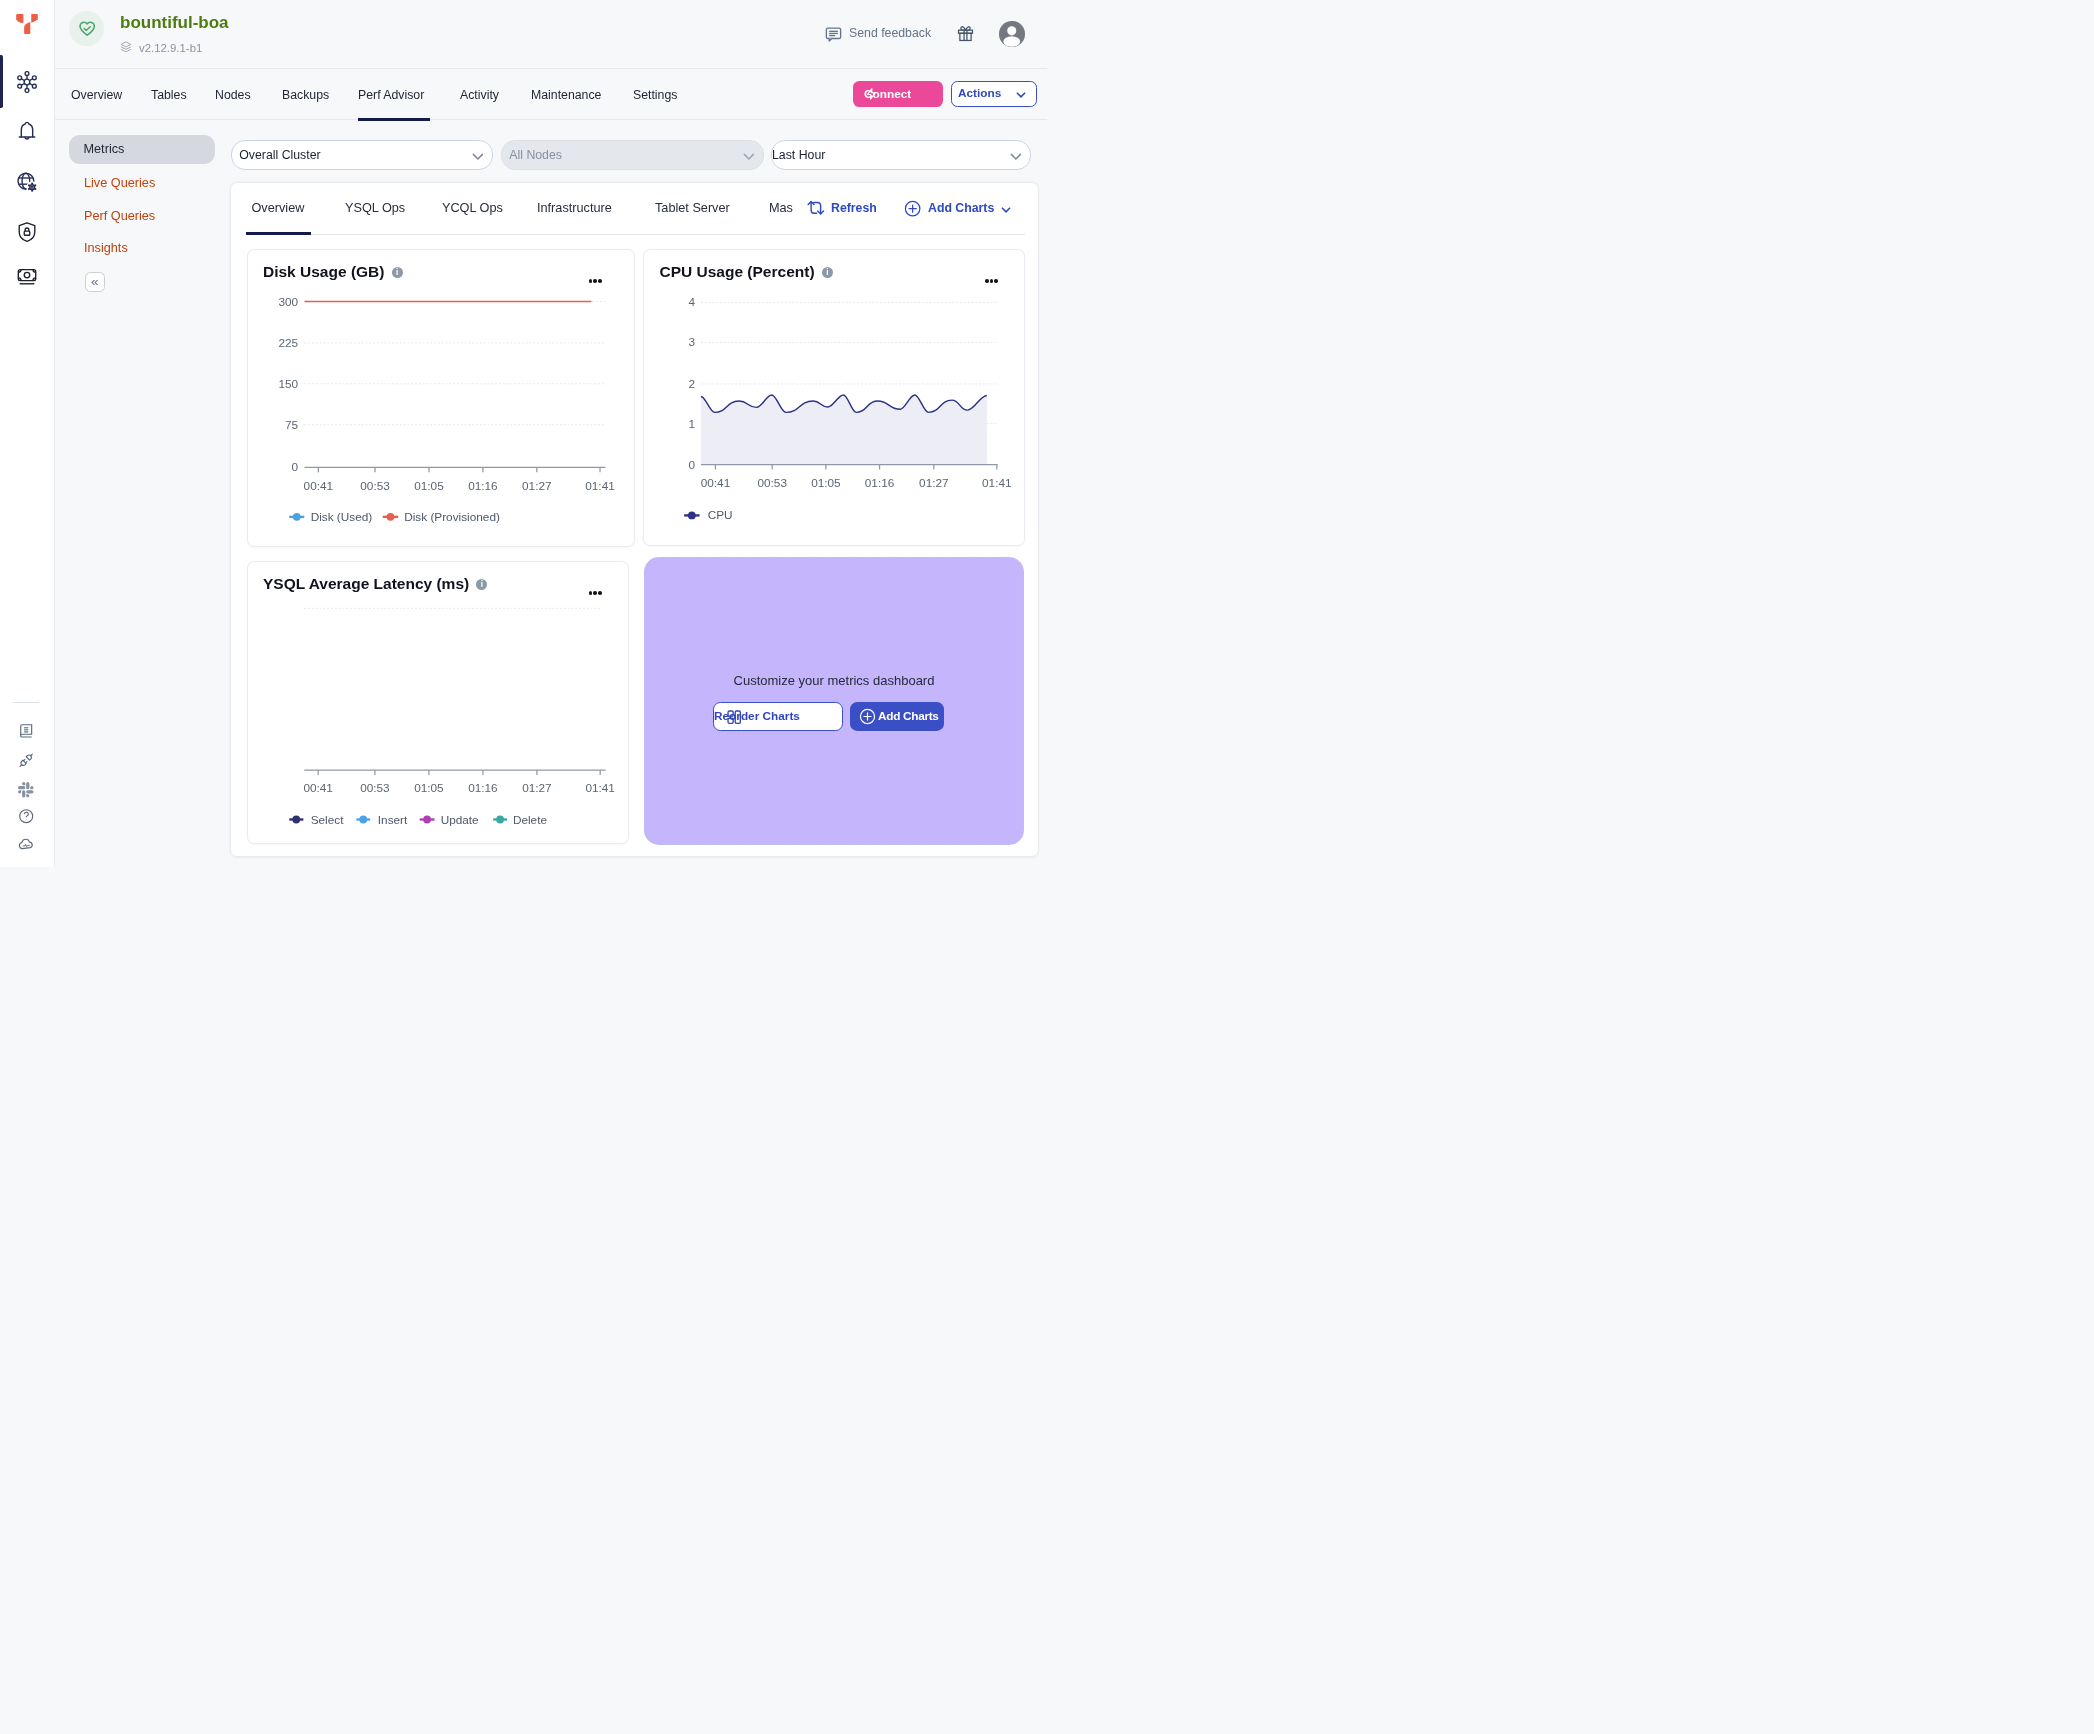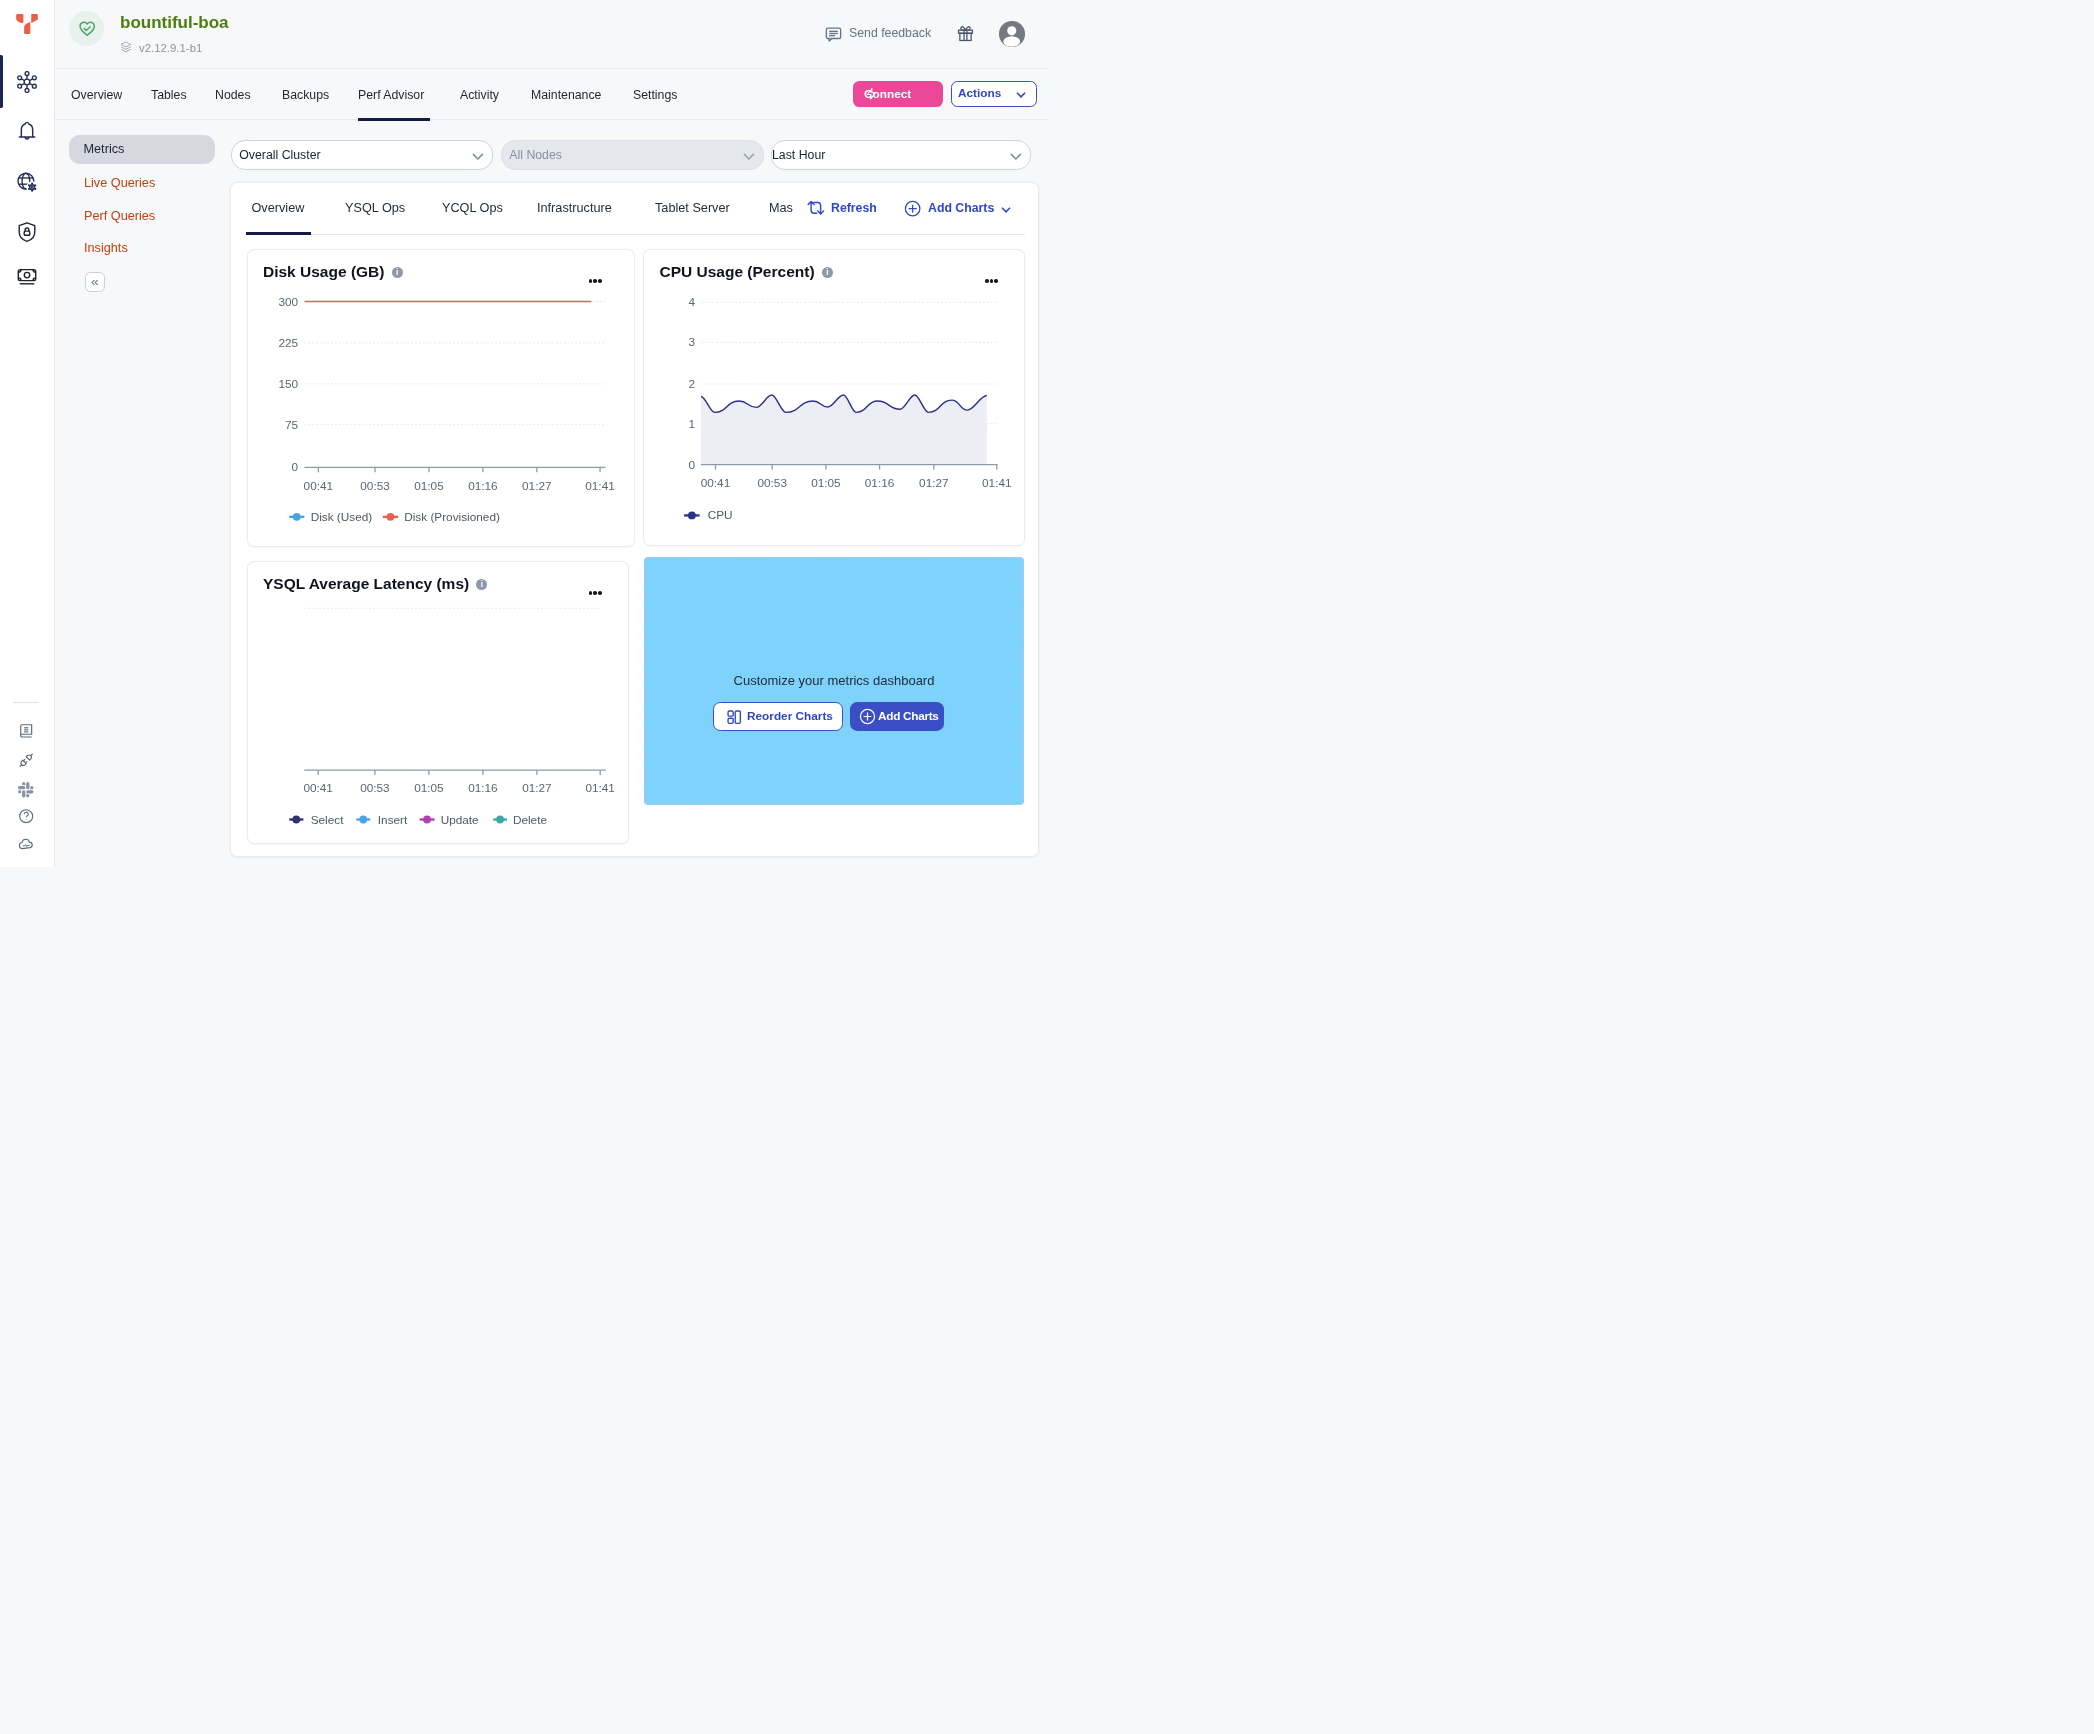--- a/index.html
+++ b/index.html
@@ -47,23 +47,23 @@
 
 .chcard { position:absolute; background:#fff; border:0.9px solid #e9ebee; border-radius:7.3px; box-shadow:0 0.9px 1.8px rgba(16,24,40,0.04); }
 #card-disk { left:15.5px; top:66px; width:388px; height:298px; }
 #card-cpu  { left:412px; top:66px; width:382px; height:297px; }
 #card-ysql { left:15.5px; top:378px; width:382px; height:283px; }
 .chtitle { position:absolute; left:15.5px; top:12.7px; font-size:15.5px; font-weight:700; color:#10131f; }
 .chdots { position:absolute; top:20px; }
 .chdots span { display:inline-block; width:3.6px; height:3.6px; border-radius:50%; background:#15181f; margin-left:1.1px; }
 .infoi { display:inline-block; vertical-align:1.8px; margin-left:7.3px; width:11px; height:11px; border-radius:50%; background:#8d99a8; color:#fff; font-size:8.2px; font-weight:700; text-align:center; line-height:11px; font-style:normal; }
 
-.custom { position:absolute; left:413px; top:374px; width:380px; height:248px; background:#7dd3fc; border:1.4px dashed #b7c4e6; border-radius:4px; }
+.custom { position:absolute; left:413px; top:374px; width:380px; height:288px; background:#c4b5fd; border:1.4px dashed #b7c4e6; border-radius:15px; }
 .custom .msg { position:absolute; left:0; top:115px; width:100%; text-align:center; font-size:13px; color:#252b3a; }
-.btn-reorder { position:absolute; left:68px; top:144px; width:130px; height:28.5px; background:#fff; border:1.4px solid #3a4ec5; border-radius:7.3px; color:#3246bd; font-weight:700; font-size:11.8px; line-height:26px; padding-left:33px; white-space:nowrap; }
+.btn-reorder { position:absolute; left:68px; top:144px; width:130px; height:28.5px; background:#fff; border:1.4px solid #3a4ec5; border-radius:7.3px; color:#3246bd; font-weight:700; font-size:11.8px; line-height:26px; white-space:nowrap; }
 .btn-addch { position:absolute; left:205px; top:144px; width:94px; height:28.5px; background:#3a4ec5; border-radius:7.3px; color:#fff; font-weight:700; font-size:11.8px; letter-spacing:-0.3px; line-height:28px; padding-left:28px; white-space:nowrap; }
 </style>
 </head>
 <body>
 
 <div class="sidebar">
   <div class="activebar"></div>
 
   <svg class="sbicon" style="left:16px; top:13.6px;" width="22" height="20" viewBox="0 0 48 44">
     <path fill="#EC5F46" d="M2.2,0 H14.1 Q16.1,0 16.1,2 V18.2 Q16.1,19.9 14.7,19.85 C8.6,19.5 2.9,16.6 0.2,11.6 V2 Q0.2,0 2.2,0 Z"></path>

